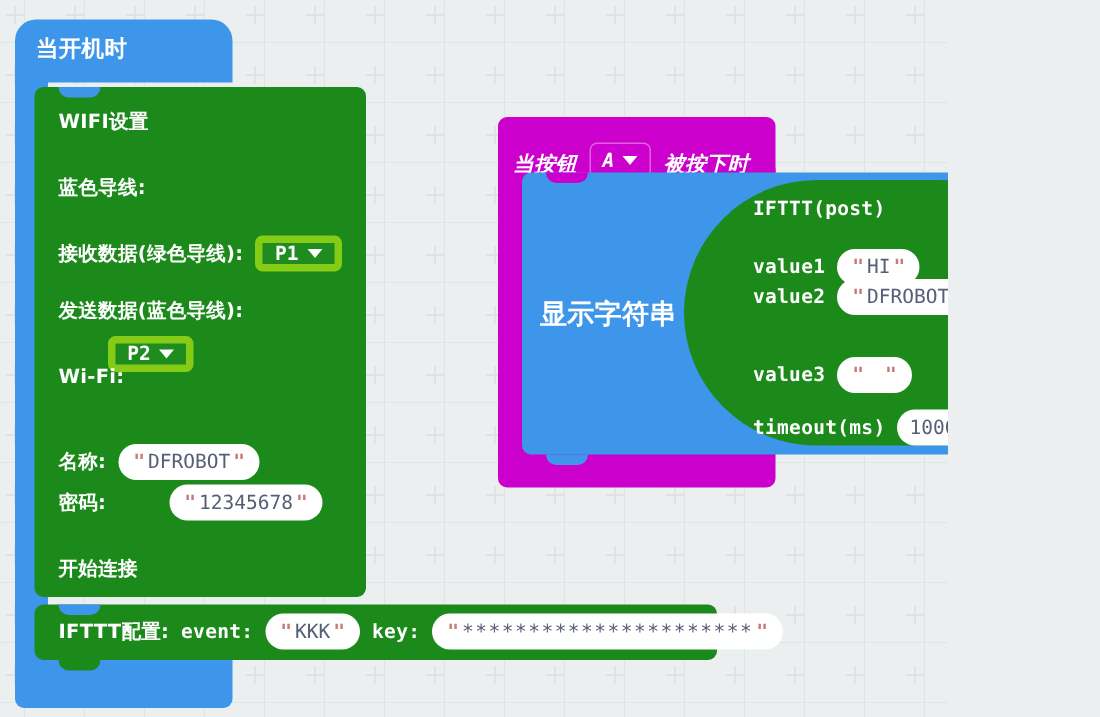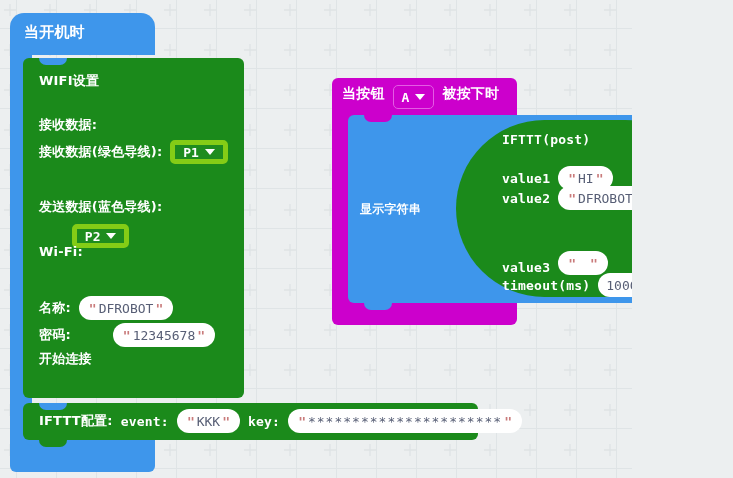--- a/index.html
+++ b/index.html
@@ -166,22 +166,22 @@
 
   
   
   #hat-button {
     left: 332px; top: 78px; width: 185px; height: 40px;
     background: #cc00cc;
     border-radius: 6px 6px 0 0;
   }
   #hat-button .inner {
     position: absolute;
-    left: 10px; top: 7px;
-    display: flex; align-items: flex-start; gap: 8px;
+    left: 10px; top: 17px;
+    display: flex; align-items: flex-end; gap: 8px; font-style: italic;
   }
   #hat-button .lbl { font-size: 14px; }
 
   
   #wrap-button-spine {
     left: 332px; top: 112px; width: 20px; height: 195px;
     background: #cc00cc;
   }
   #wrap-button-right {
     left: 332px; top: 112px; width: 185px; height: 10px;
@@ -218,21 +218,21 @@
     position: absolute;
     left: 16px; bottom: -7px;
     width: 28px; height: 7px;
     background: #3e96eb;
     border-radius: 0 0 7px 7px;
   }
   #blk-show .lbl-show {
     position: absolute;
     left: 12px; top: 50%;
     transform: translateY(-50%);
-    font-size: 12px;
+    font-size: 18px;
   }
 
   
   #blk-ifttt-post {
     left: 456px; top: 120px; width: 258px; height: 177px;
     background: #1b8a1b;
     border-radius: 90px;
   }
   .orow {
     position: absolute;
@@ -266,24 +266,24 @@
   </div>
 
   <div class="blk" id="blk-wifi">
     <div class="notch n-blue"></div>
 
     <div class="row" style="top:14px;">
       <span class="lbl lbl-cn">WIFI设置</span>
     </div>
 
     <div class="row" style="top:58px;">
-      <span class="lbl lbl-cn">接收数据:</span>
-    </div>
-
-    <div class="row" style="top:82px;">
+      <span class="lbl lbl-cn">蓝色导线:</span>
+    </div>
+
+    <div class="row" style="top:99px;">
       <span class="lbl lbl-cn">接收数据(绿色导线):</span>
       <span class="dd dd-green">
         <span>P1</span>
         <span class="caret"></span>
       </span>
     </div>
 
     <div class="row" style="top:140px;flex-direction:column;">
       <span class="lbl lbl-cn">发送数据(蓝色导线):</span>
       <span class="dd dd-green">
@@ -307,21 +307,21 @@
 
     <div class="row" style="top:265px;gap:42px;">
       <span class="lbl lbl-cn">密码:</span>
       <span class="field">
         <span class="q">"</span>
         <span>12345678</span>
         <span class="q">"</span>
       </span>
     </div>
 
-    <div class="row" style="top:292px;">
+    <div class="row" style="top:312px;">
       <span class="lbl lbl-cn">开始连接</span>
     </div>
   </div>
 
   <div class="blk" id="blk-ifttt-cfg">
     <div class="notch"></div>
     <div class="notch-bottom"></div>
 
     <div class="row" style="top:6px;">
       <span class="lbl lbl-cn">IFTTT配置:</span>
@@ -377,21 +377,21 @@
 
     <div class="orow" style="top:66px;">
       <span class="lbl">value2</span>
       <span class="field">
         <span class="q">"</span>
         <span>DFROBOT</span>
         <span class="q">"</span>
       </span>
     </div>
 
-    <div class="orow" style="top:131px;align-items:flex-end;">
+    <div class="orow" style="top:118px;">
       <span class="lbl">value3</span>
       <span class="field" style="min-width:44px;">
         <span class="q">"</span>
         <span style="min-width:10px;display:inline-block;"></span>
         <span class="q">"</span>
       </span>
     </div>
 
     <div class="orow" style="top:153px;">
       <span class="lbl">timeout(ms)</span>

